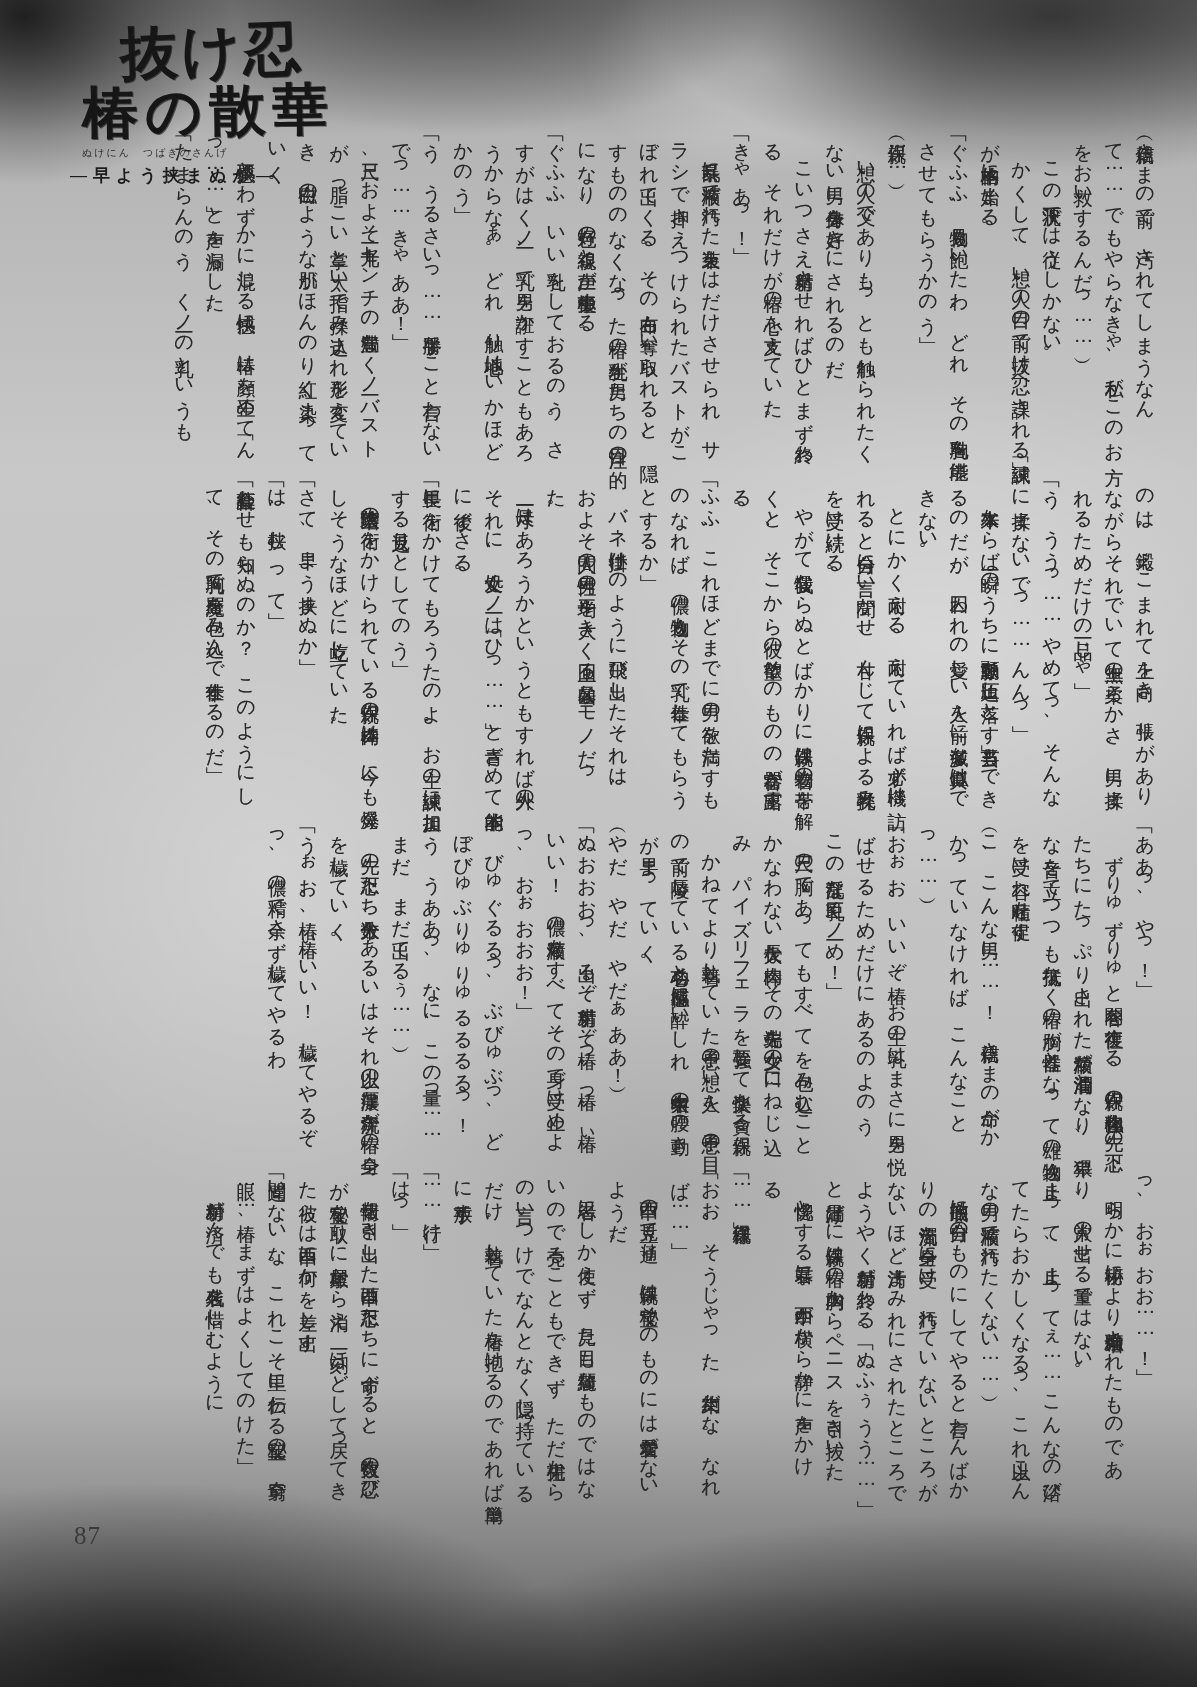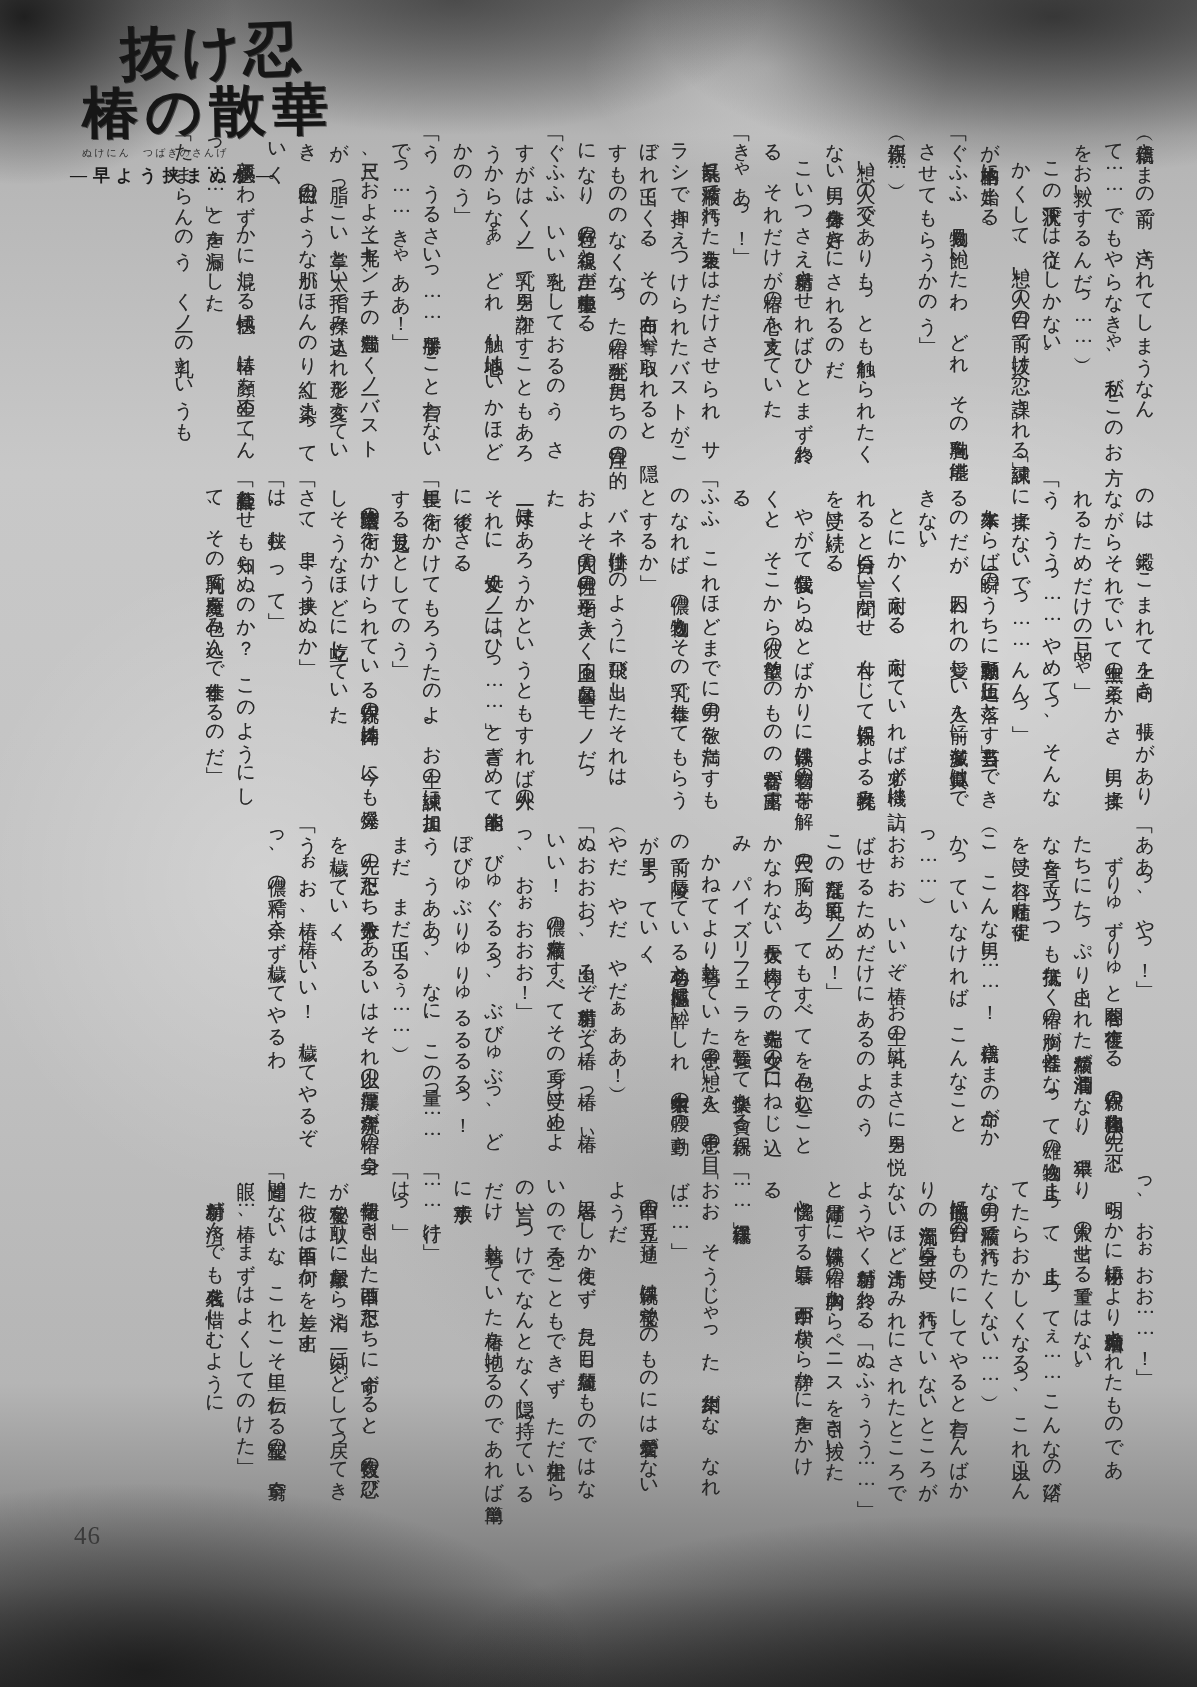--- a/index.html
+++ b/index.html
@@ -133,16 +133,16 @@
         <p>　忍者にしか使えず、見た目も綺麗なものではないので売ることもできず、ただ先祖からの言いつけでなんとなく隠し持っているだけ。執着していた椿を抱けるのであれば簡単に手放す。</p>
         <p>「……行け」</p>
         <p>「はっ」</p>
         <p>　情報を引き出した申酉は下忍たちに命ずると、複数の忍びが秘宝を取りに屋敷から消え、一刻ほどして戻ってきた彼らは申酉に何かを差し出す。</p>
         <p>「間違いないな。これこそ里に伝わる秘宝の一、窮奇眼……椿、まずはよくしてのけた」</p>
         <p>　射精が済んでも名残を惜しむように</p>
       </section>
   </main>
 
   <footer>
-    <div class="page-number">46</div>
+    <div class="page-number">87</div>
   </footer>
 
 </div>
 
 </body></html>

